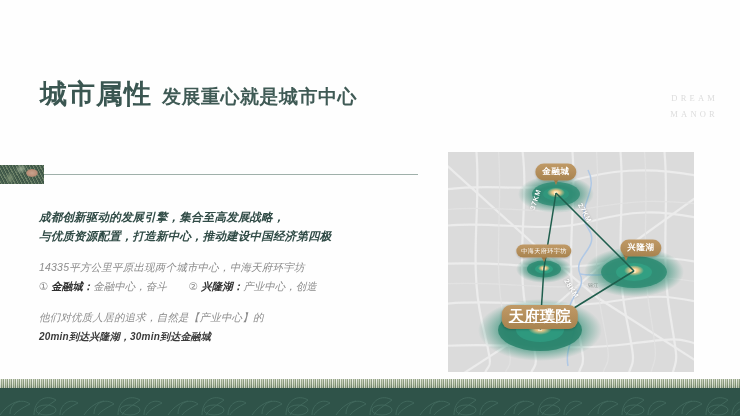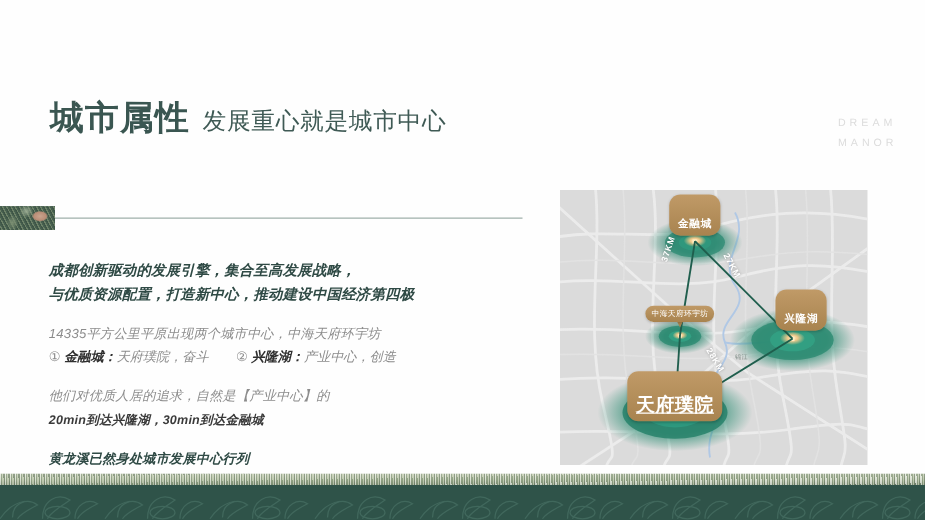--- a/index.html
+++ b/index.html
@@ -5,34 +5,34 @@
 <style>
   html,body{margin:0;padding:0;}
   body{
     width:740px;height:416px;overflow:hidden;background:#ffffff;
     font-family:"Liberation Sans","DejaVu Sans",sans-serif;
     -webkit-font-smoothing:antialiased;
   }
   .slide{position:relative;width:740px;height:416px;background:#fefefe;overflow:hidden;}
 
   
-  .brand{position:absolute;right:22px;top:90px;text-align:left;line-height:1.9;
-    color:#dcdcdc;font-size:8.5px;letter-spacing:3.2px;user-select:none;}
+  .brand{position:absolute;right:22px;top:90px;text-align:right;line-height:1.9;
+    color:#dcdcdc;font-size:8.5px;letter-spacing:3.2px;user-select:none;font-family:Liberation Serif, serif;}
   .brand div{white-space:nowrap;}
 
   
   .headline{position:absolute;left:40px;top:76px;white-space:nowrap;}
   .headline .main{
     font-family:Liberation Sans, sans-serif;
     font-size:27px;font-weight:700;color:#3a5651;letter-spacing:1px;
     vertical-align:baseline;
     margin-top:16px;
   }
   .headline .sub{
-    font-size:19px;font-weight:400;color:#3f5a55;letter-spacing:0.5px;
+    font-size:19px;font-weight:700;color:#3f5a55;letter-spacing:0.5px;
     margin-left:10px;vertical-align:baseline;
   }
 
   
   .deco-swatch{
     position:absolute;left:0px;top:165px;width:44px;height:19px;
     background:
       radial-gradient(ellipse 9px 6px at 32px 8px, #c9a48e 0%, #b98d76 55%, rgba(185,141,118,0) 72%),
       radial-gradient(ellipse 7px 9px at 10px 13px, #7b8f72 0%, rgba(123,143,114,0) 70%),
       radial-gradient(ellipse 8px 7px at 21px 4px, #9aab92 0%, rgba(154,171,146,0) 72%),
@@ -56,21 +56,21 @@
 
   
   .map{
     position:absolute;left:448px;top:152px;width:246px;height:220px;
     background:#dbdbdb;overflow:hidden;
   }
   .map svg{position:absolute;left:0;top:0;}
   .pin-label{
     position:absolute;transform:translate(-50%,-50%);
     background:linear-gradient(180deg,#c09a67 0%,#a8834f 100%);
-    color:#ffffff;border-radius:9px;padding:18px 7px 3px;
+    color:#ffffff;border-radius:9px;padding:2px 7px 3px;
     font-size:8.5px;font-weight:700;letter-spacing:.6px;white-space:nowrap;
     box-shadow:0 1px 2px rgba(0,0,0,.18);
   }
   .pin-label.small{font-size:6.2px;padding:2px 5px 2px;border-radius:7px;letter-spacing:.3px;font-weight:400;}
   .pin-tail{
     position:absolute;transform:translateX(-50%);
     width:0;height:0;border-left:3.5px solid transparent;border-right:3.5px solid transparent;
     border-top:7px solid #a8834f;
   }
   .km{
@@ -117,28 +117,27 @@
   <div class="deco-swatch"></div>
   <div class="deco-rule"></div>
 
   <div class="copy">
     <p class="lead">成都创新驱动的发展引擎，集合至高发展战略，</p>
     <p class="lead">与优质资源配置，打造新中心，推动建设中国经济第四极</p>
     <div class="gap-a"></div>
     <p class="note">14335平方公里平原出现两个城市中心，中海天府环宇坊</p>
     <p class="enum">
       <span>①</span>
-      <b>金融城：</b><span>天府璞院，奋斗</span><span class="spacer"></span><span>②</span>
+      <b>金融城：</b><span>金融中心，奋斗</span><span class="spacer"></span><span>②</span>
       <b>兴隆湖：</b><span>产业中心，创造</span>
     </p>
     <div class="gap-b"></div>
     <p class="note">他们对优质人居的追求，自然是【产业中心】的</p>
     <p class="note-strong">20min到达兴隆湖，30min到达金融城</p>
     <div class="gap-b"></div>
-    <p class="tagline">黄龙溪已然身处城市发展中心行列</p>
   </div>
 
   <div class="map">
     <svg width="246" height="220" viewBox="0 0 246 220">
       <defs>
         <radialGradient id="halo" cx="50%" cy="50%" r="50%">
           <stop offset="0%" stop-color="#2f9b7e" stop-opacity="0.95"></stop>
           <stop offset="45%" stop-color="#2c8b72" stop-opacity="0.85"></stop>
           <stop offset="100%" stop-color="#2c8b72" stop-opacity="0"></stop>
         </radialGradient>

